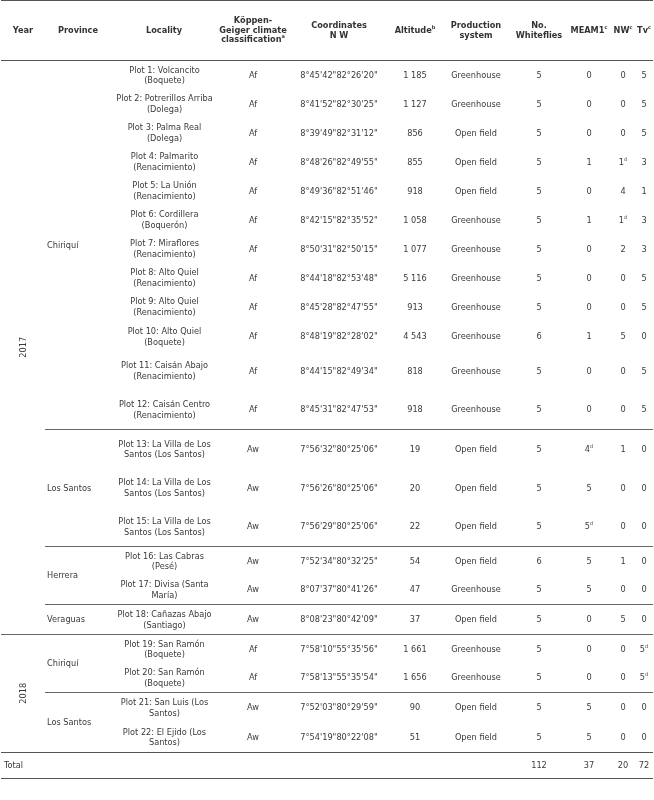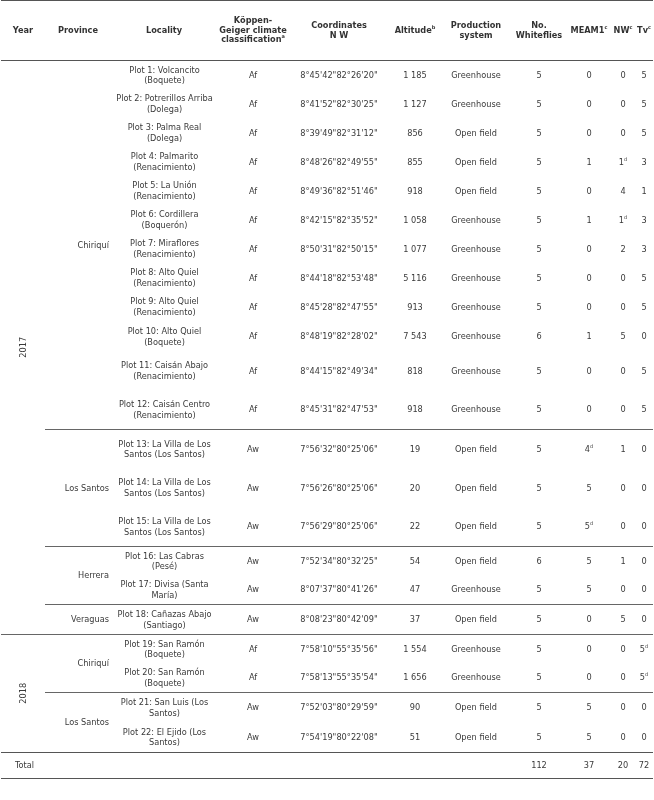--- a/index.html
+++ b/index.html
@@ -41,21 +41,21 @@
     td.c { text-align: center; }
     td.loc { text-align: center; padding-left: 3px; }
     sup { font-size: 5px; vertical-align: super; line-height: 0; }
     .year-cell { text-align: center; }
     .year-text {
       display: inline-block;
       transform: rotate(-90deg);
       white-space: nowrap;
       font-size: 8.2px;
     }
-    .prov { text-align: right; }
+    .prov { text-align: left; }
     tr.grp-top td.sep { border-top: 1.5px solid #666; }
     tr.year-top td { border-top: 1.5px solid #666; }
     tr.total-row td {
       border-top: 1.5px solid #555;
       border-bottom: 1.5px solid #555;
       height: 25px;
     }
     .h2 { height: 29px; }
     .h3 { height: 39px; }
     .h2b { height: 30px; }
@@ -191,21 +191,21 @@
         <td class="c"><span>Greenhouse</span></td>
         <td class="c"><span>5</span></td>
         <td class="c"><span>0</span><sup></sup></td>
         <td class="c"><span>0</span><sup></sup></td>
         <td class="c"><span>5</span><sup></sup></td>
       </tr>
       <tr class="h2b">
         <td class="loc"><span>Plot 10: Alto Quiel (Boquete)</span></td>
         <td class="c"><span>Af</span></td>
         <td class="c"><span>8°48'19"82°28'02"</span></td>
-        <td class="c"><span>7 543</span></td>
+        <td class="c"><span>4 543</span></td>
         <td class="c"><span>Greenhouse</span></td>
         <td class="c"><span>6</span></td>
         <td class="c"><span>1</span><sup></sup></td>
         <td class="c"><span>5</span><sup></sup></td>
         <td class="c"><span>0</span><sup></sup></td>
       </tr>
       <tr class="h3">
         <td class="loc"><span>Plot 11: Caisán Abajo (Renacimiento)</span></td>
         <td class="c"><span>Af</span></td>
         <td class="c"><span>8°44'15"82°49'34"</span></td>
@@ -295,21 +295,21 @@
         <td class="c sep"><span>0</span><sup></sup></td>
         <td class="c sep"><span>5</span><sup></sup></td>
         <td class="c sep"><span>0</span><sup></sup></td>
       </tr>
       <tr class="h2 year-top">
         <td rowspan="4" class="year-cell"><span class="year-text">2018</span></td>
         <td rowspan="2" class="prov">Chiriquí</td>
         <td class="loc"><span>Plot 19: San Ramón (Boquete)</span></td>
         <td class="c"><span>Af</span></td>
         <td class="c"><span>7°58'10"55°35'56"</span></td>
-        <td class="c"><span>1 554</span></td>
+        <td class="c"><span>1 661</span></td>
         <td class="c"><span>Greenhouse</span></td>
         <td class="c"><span>5</span></td>
         <td class="c"><span>0</span><sup></sup></td>
         <td class="c"><span>0</span><sup></sup></td>
         <td class="c"><span>5</span><sup>d</sup></td>
       </tr>
       <tr class="h2">
         <td class="loc"><span>Plot 20: San Ramón (Boquete)</span></td>
         <td class="c"><span>Af</span></td>
         <td class="c"><span>7°58'13"55°35'54"</span></td>
@@ -337,21 +337,21 @@
         <td class="c"><span>Aw</span></td>
         <td class="c"><span>7°54'19"80°22'08"</span></td>
         <td class="c"><span>51</span></td>
         <td class="c"><span>Open field</span></td>
         <td class="c"><span>5</span></td>
         <td class="c"><span>5</span><sup></sup></td>
         <td class="c"><span>0</span><sup></sup></td>
         <td class="c"><span>0</span><sup></sup></td>
       </tr>
       <tr class="total-row">
-        <td colspan="2" style="text-align: left; padding-left: 14px;">Total</td>
+        <td colspan="2" style="text-align: left; padding-left: 3px;">Total</td>
         <td colspan="5"></td>
         <td class="c">112</td>
         <td class="c">37</td>
         <td class="c">20</td>
         <td class="c">72</td>
       </tr>
     </tbody>
 </table>
 
 </body></html>

